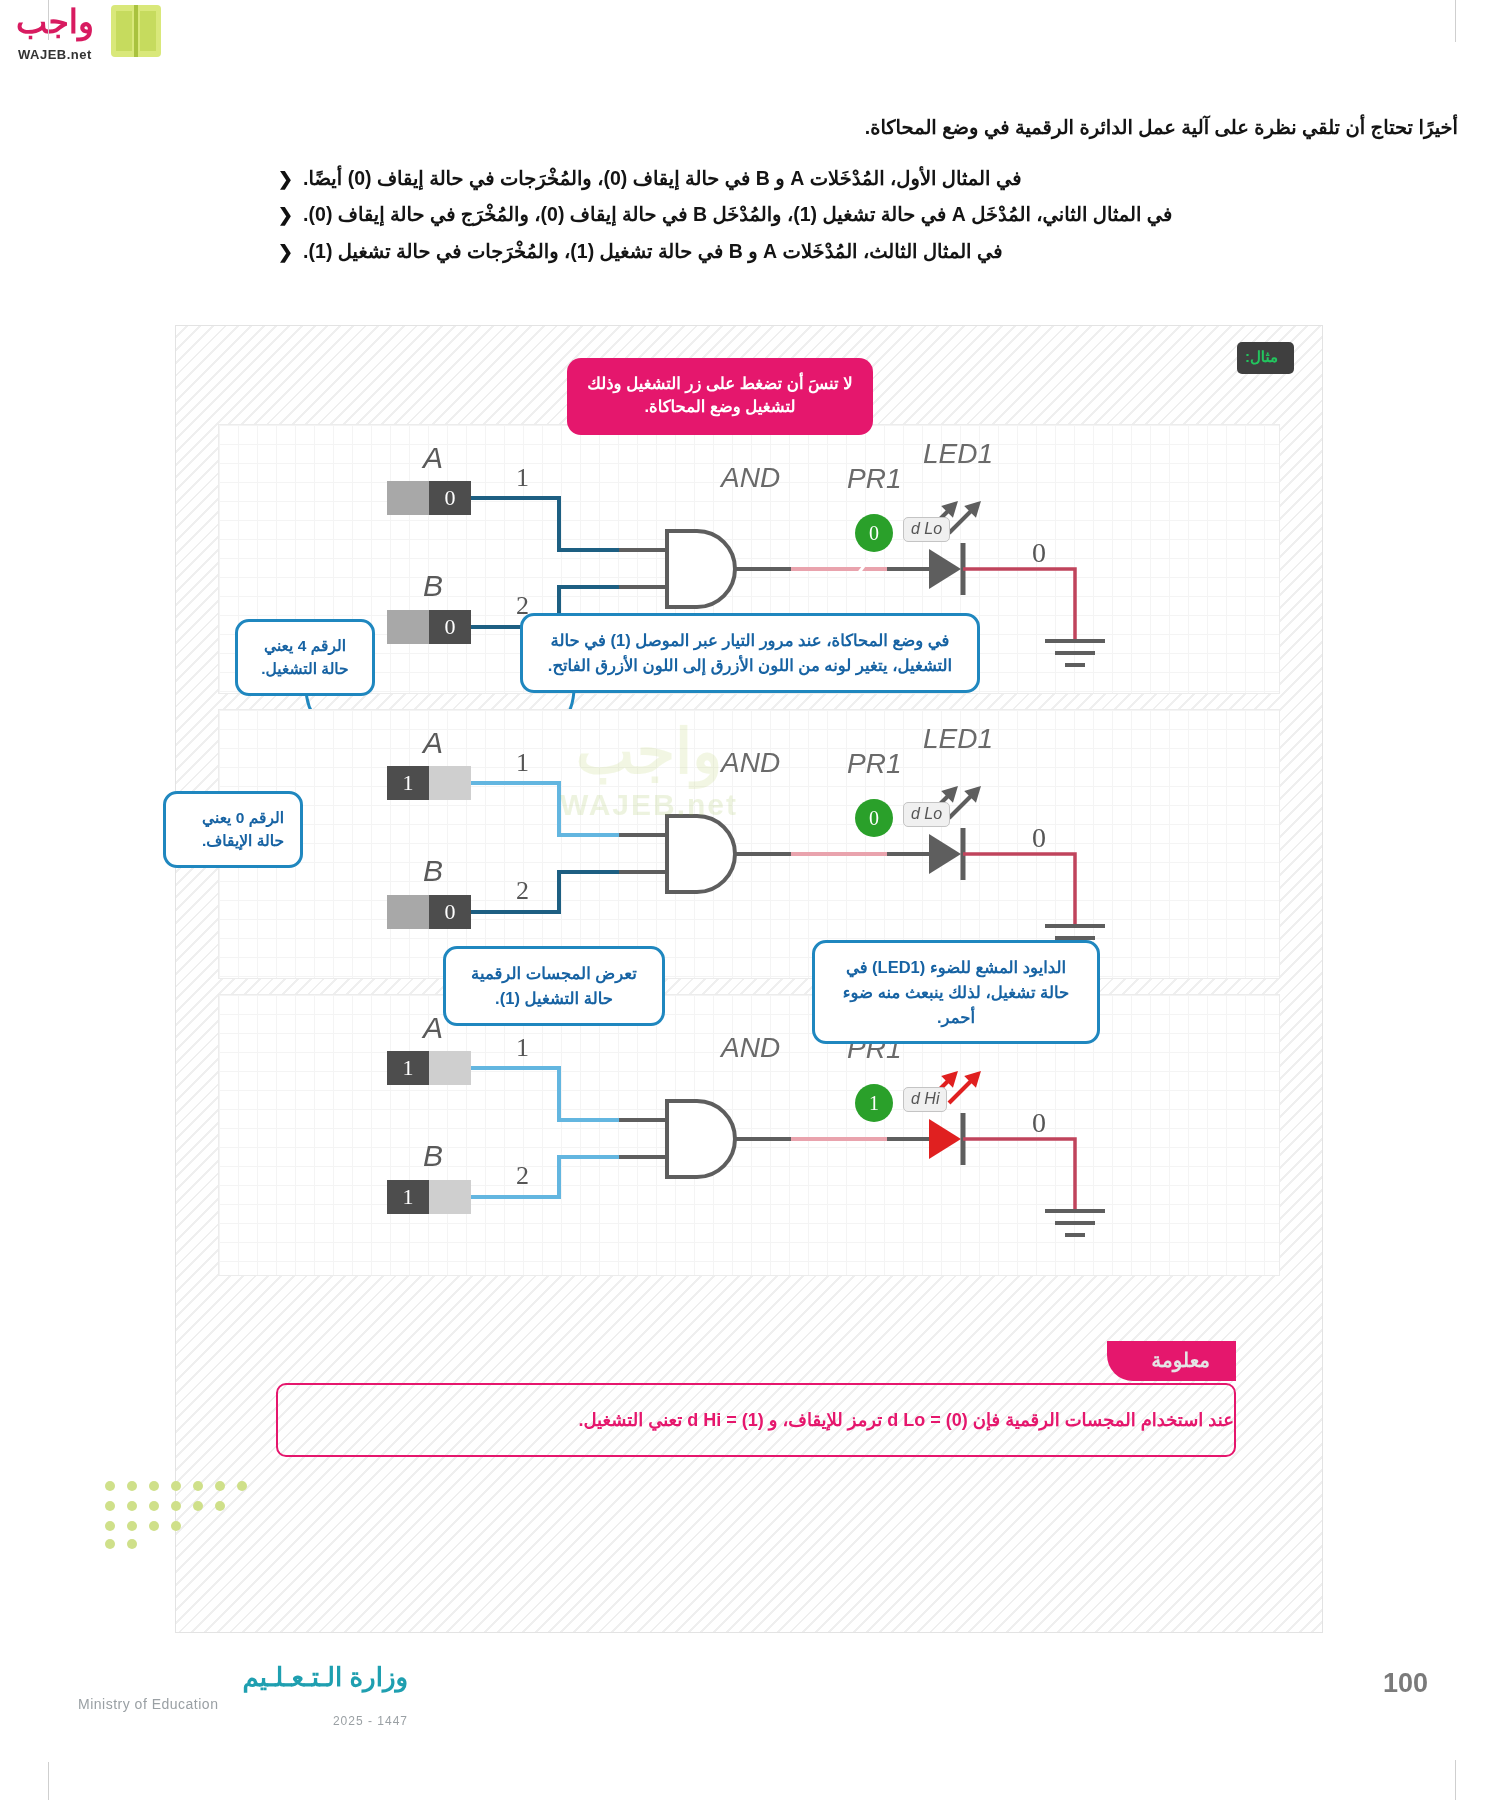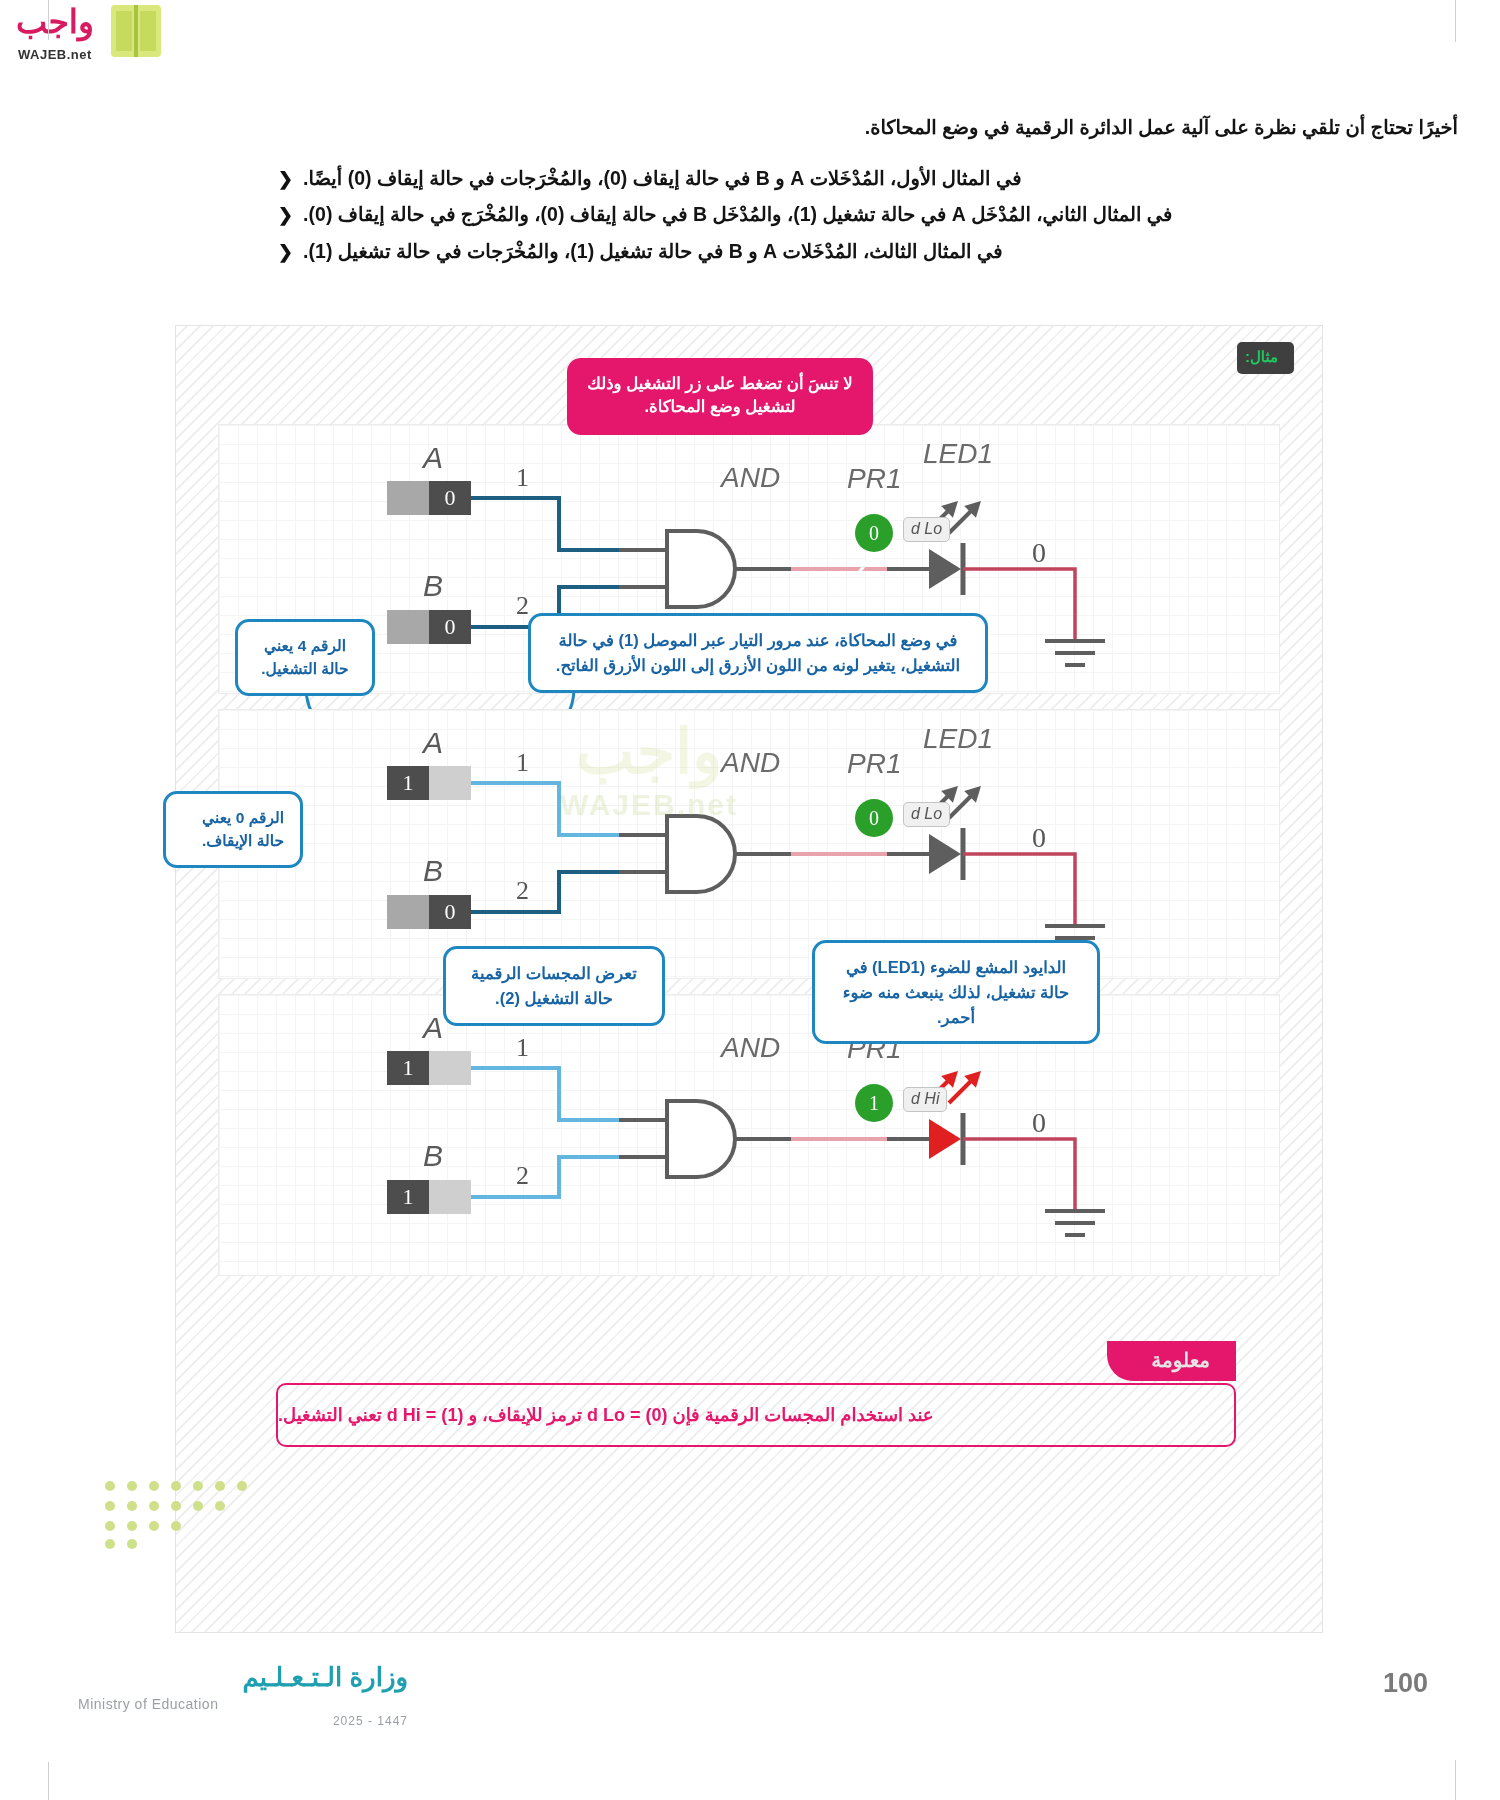--- a/index.html
+++ b/index.html
@@ -97,24 +97,24 @@
     padding:12px 16px; line-height:1.5; z-index:25;
   }
 
   
   .info-head {
     position:absolute; right:0; top:0; background:#e5176d; color:#e5e5e5; direction:rtl;
     font-size:20px; font-weight:bold; padding:7px 26px 9px 44px;
     border-radius:0 0 0 26px;
   }
   .info-body {
-    position:absolute; left:0; right:0; top:42px; height:64px;
+    position:absolute; left:0; right:0; top:42px; height:74px;
     border:2px solid #e5176d; border-radius:10px;
-    display:flex; align-items:center; justify-content:flex-end;
-    color:#e5176d; direction:rtl; font-size:18px; font-weight:bold;
+    display:flex; align-items:center; justify-content:flex-start;
+    color:#e5176d; direction:rtl; font-size:18px; font-weight:bold;padding-left:14px;
   }
 
   
   .moe { position:absolute; left:78px; top:1662px; width:330px; }
   .moe-ar { color:#1f9fb0; font-size:26px; font-weight:bold; letter-spacing:2px; direction:rtl; }
   .moe-en { color:#9aa0a4; font-size:14px; letter-spacing:0.5px; margin-top:3px; }
   .moe-yr { color:#9aa0a4; font-size:12px; letter-spacing:1px; margin-top:2px;text-align:right; }
   .pageno { position:absolute; right:72px; top:1668px; font-size:27px; color:#7a7a7a; font-weight:bold; }
 
   .wm { position:absolute; left:470px; top:745px; width:300px; opacity:0.18; z-index:1; pointer-events:none; }
@@ -237,21 +237,21 @@
   </div>
 
   <div class="bcall" style="left:59px;top:293px;width:140px;font-size:15.5px;">
     <span>الرقم 4 يعني حالة التشغيل.</span>
   </div>
   <svg style="position:absolute;left:120px;top:355px;" width="120" height="110">
     <path d="M10 6 C10 60 66 52 92 94" fill="none" stroke="#1f87bf" stroke-width="3"></path>
     <circle cx="93" cy="96" r="5.5" fill="#1f87bf"></circle>
   </svg>
 
-  <div class="bcall" style="left:352px;top:287px;width:460px;font-size:16.5px;">
+  <div class="bcall" style="left:344px;top:287px;width:460px;font-size:16.5px;">
     <span>في وضع المحاكاة، عند مرور التيار عبر الموصل (1) في حالة التشغيل، يتغير لونه من اللون الأزرق إلى اللون الأزرق الفاتح.</span>
   </div>
   <svg style="position:absolute;left:290px;top:355px;" width="120" height="110">
     <path d="M108 6 C108 62 52 58 24 92" fill="none" stroke="#1f87bf" stroke-width="3"></path>
     <circle cx="22" cy="94" r="5.5" fill="#1f87bf"></circle>
   </svg>
 
   <div class="bcall" style="left:-13px;top:465px;width:140px;font-size:15.5px;text-align:right;">
     <span>الرقم 0 يعني حالة الإيقاف.</span>
   </div>
@@ -313,21 +313,21 @@
     <div class="probe" style="left:636px;top:89px;">
       <span>0</span>
     </div>
     <div class="probe-tag" style="left:684px;top:92px;">d Lo</div>
 
     <div class="dtxt" style="left:704px;top:13px;">LED1</div>
     <div class="dnum" style="left:813px;top:112px;font-size:28px;">0</div>
   </div>
 
   <div class="bcall" style="left:267px;top:620px;width:222px;font-size:16.5px;">
-    <span>تعرض المجسات الرقمية حالة التشغيل (2).</span>
+    <span>تعرض المجسات الرقمية حالة التشغيل (1).</span>
   </div>
   <svg style="position:absolute;left:480px;top:690px;" width="120" height="110">
     <path d="M4 6 C56 6 70 40 86 92" fill="none" stroke="#1f87bf" stroke-width="3"></path>
     <circle cx="87" cy="95" r="5.5" fill="#1f87bf"></circle>
   </svg>
 
   <div class="bcall" style="left:636px;top:614px;width:288px;font-size:16.5px;">
     <span>الدايود المشع للضوء (LED1) في حالة تشغيل، لذلك ينبعث منه ضوء أحمر.</span>
   </div>
   <svg style="position:absolute;left:650px;top:688px;" width="110" height="100">

